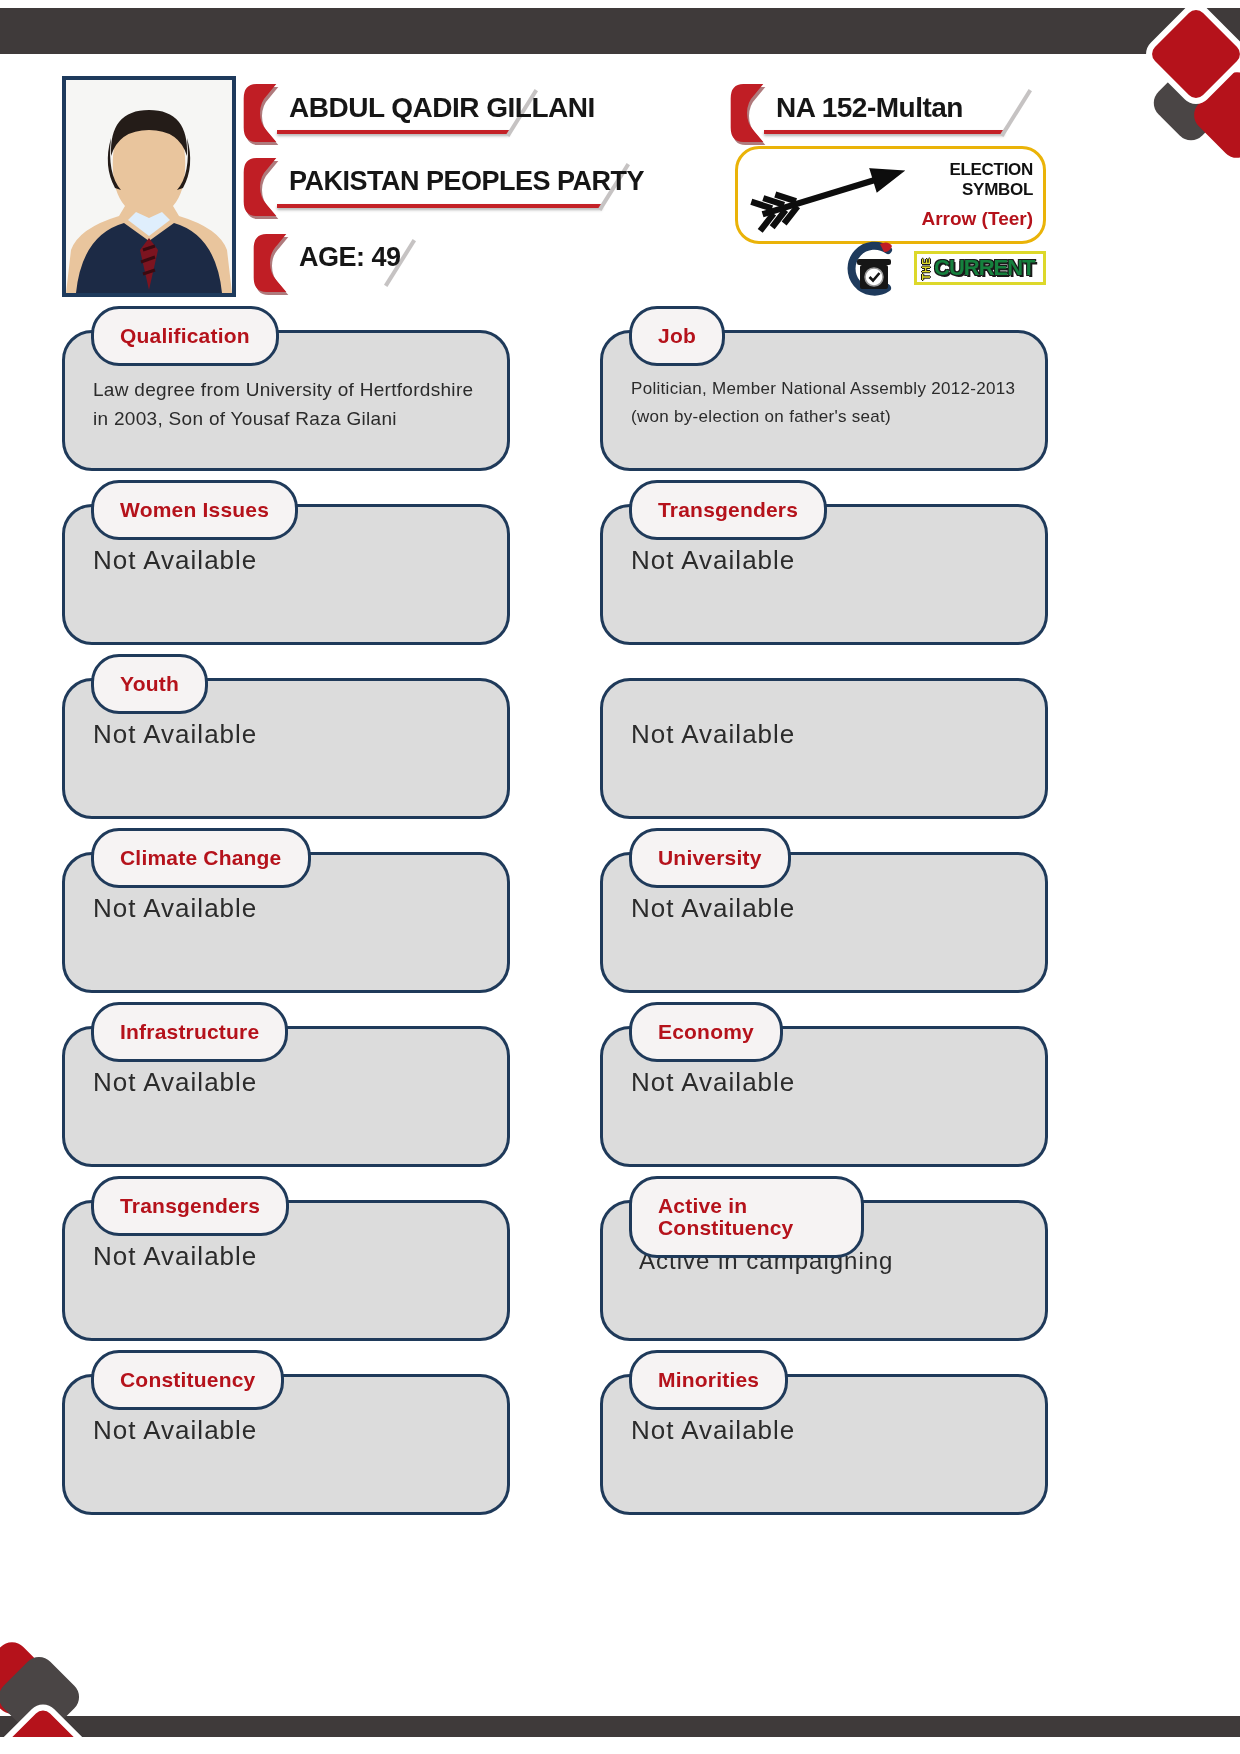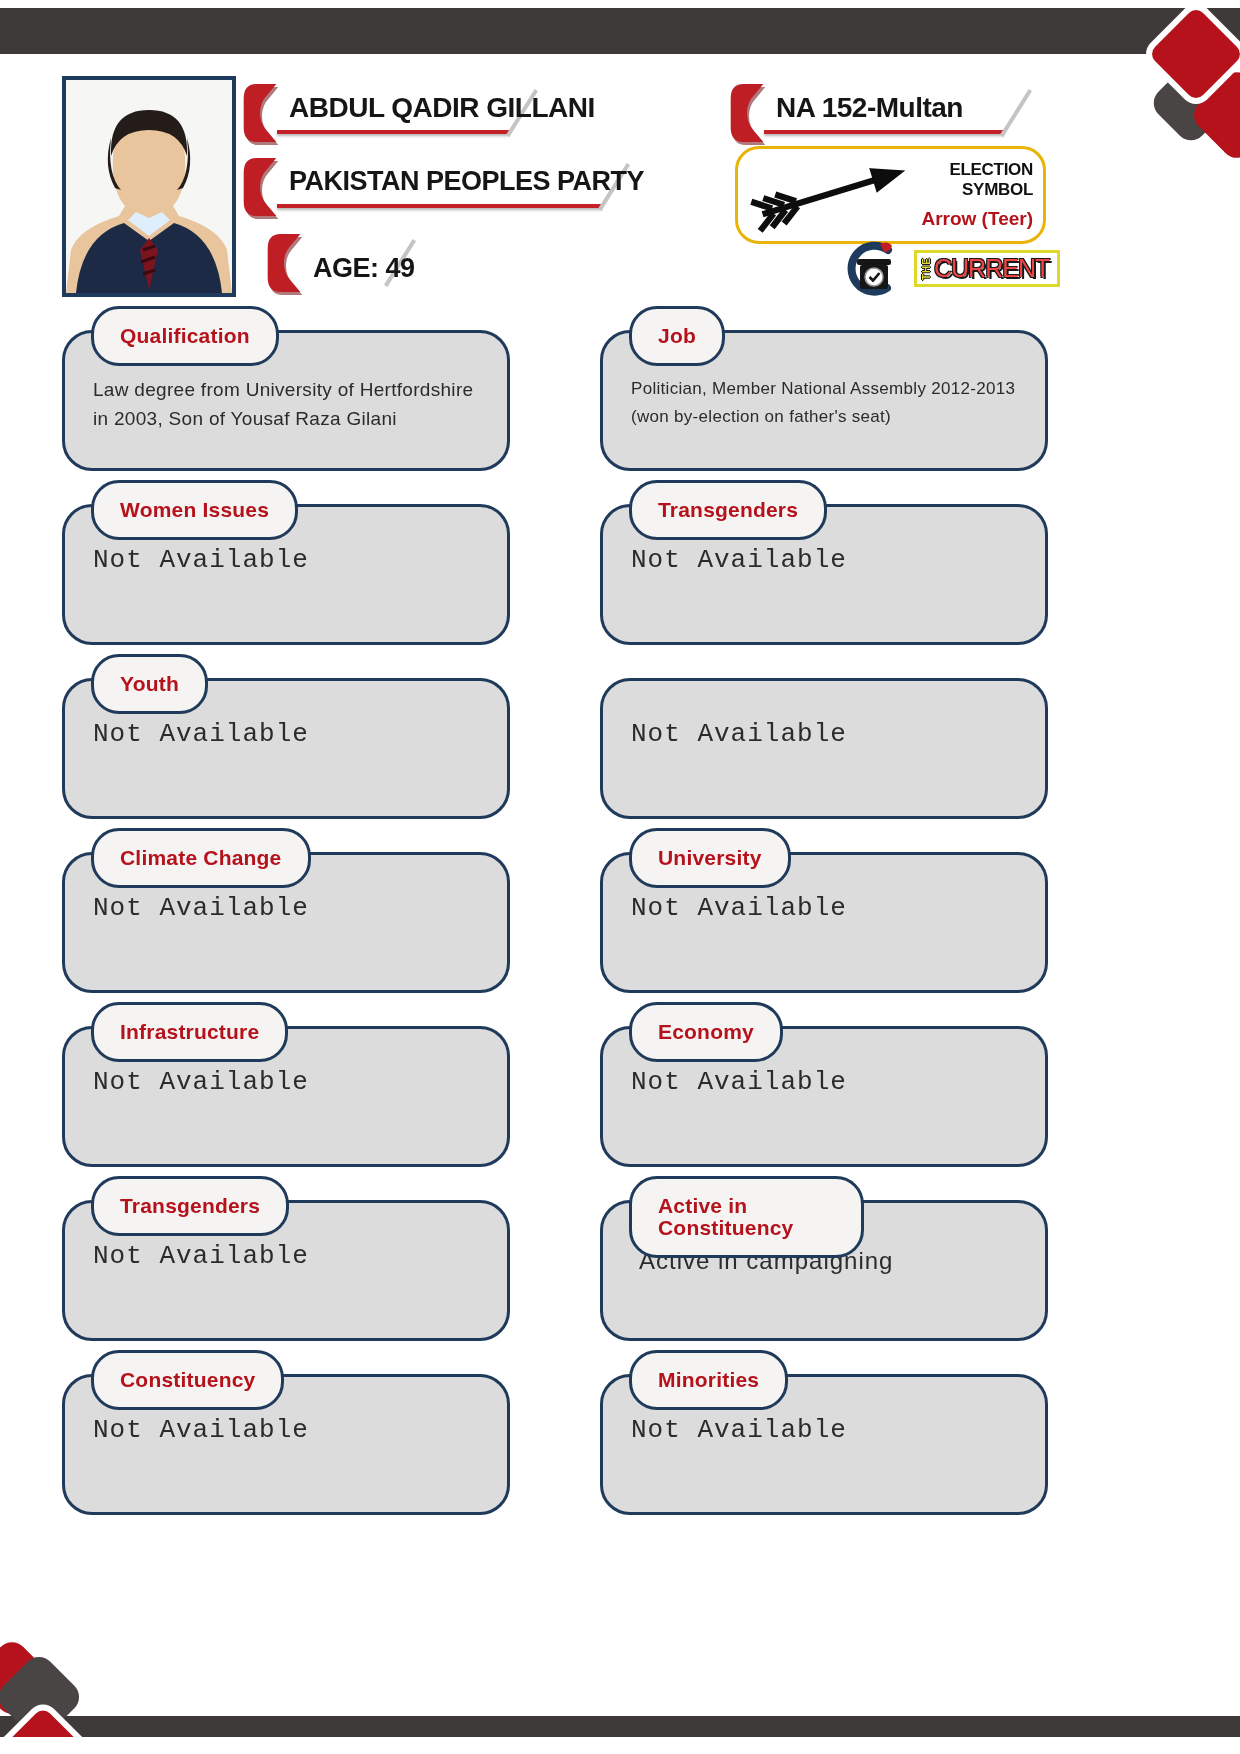--- a/index.html
+++ b/index.html
@@ -42,36 +42,36 @@
   .symbol-value{font-weight:700;font-size:19px;color:#b5121b;margin-top:8px;}
 
   
   .logo-row{position:absolute;left:840px;top:230px;display:flex;align-items:center;gap:8px;z-index:3;}
   .ballot-logo{width:66px;height:60px;}
   .current-logo{display:flex;align-items:center;border:3px solid #ddd82a;background:#fff;
       padding:1px 8px 1px 4px;}
   .current-the{writing-mode:vertical-rl;transform:rotate(180deg);font-size:10px;font-weight:900;
       color:#ddd82a;text-shadow:1px 0 0 #1a1a1a,-1px 0 0 #1a1a1a,0 1px 0 #1a1a1a,0 -1px 0 #1a1a1a;
       letter-spacing:1px;margin-right:2px;}
-  .current-word{font-size:25px;font-weight:400;color:#ef4444;letter-spacing:-1px;
+  .current-word{font-size:22px;font-weight:700;color:#15803d;letter-spacing:-1px;
       text-shadow:2px 2px 0 #1a1a1a,-1px -1px 0 #1a1a1a,1px -1px 0 #1a1a1a,-1px 1px 0 #1a1a1a;}
 
   
   .sections{position:absolute;left:62px;top:322px;display:grid;
       grid-template-columns:448px 448px;column-gap:90px;row-gap:33px;z-index:3;}
   .card{position:relative;width:448px;height:141px;background:#dcdcdc;
       border:3px solid #1f3a5a;border-radius:30px;box-sizing:border-box;}
   .pill{position:absolute;left:26px;top:-27px;max-width:235px;background:#f6f3f3;
       border:3px solid #1f3a5a;border-radius:28px;padding:16px 26px;box-sizing:border-box;}
   .pill-text{font-weight:700;font-size:21px;line-height:1.05;color:#b5121b;letter-spacing:.2px;
       display:block;}
   .card-body{margin:0;padding:42px 26px 0 28px;color:#2b2b2b;}
   .size-xs{font-size:17px;line-height:1.65;letter-spacing:.3px;}
   .size-sm{font-size:19px;line-height:1.55;letter-spacing:.3px;}
-  .size-md{font-size:26px;letter-spacing:1px;padding-top:38px;font-family:Liberation Mono, monospace;}
+  .size-md{font-size:26px;letter-spacing:1px;padding-top:38px;}
   .size-lg{font-size:24px;letter-spacing:1px;padding-top:44px;padding-left:36px;}
 </style>
 </head>
 <body>
 
 <div class="page">
 
   <div class="band-top"></div>
   <div class="band-bottom"></div>
 
@@ -108,21 +108,21 @@
 
   <div class="plate" style="left:243px;top:150px;">
     <svg class="chev" viewBox="0 0 36 64">
       <path d="M36 0 L14 0 Q0 0 0 16 L0 48 Q0 64 14 64 L36 64 L26 52 Q18 44 18 32 Q18 20 26 12 Z" fill="#c01e25"></path>
     </svg>
     <span class="plate-text t-lg">PAKISTAN PEOPLES PARTY</span>
   </div>
   <div class="underline" style="left:277px;top:196px;width:325px;"></div>
   <div class="slash" style="left:612px;top:152px;"></div>
 
-  <div class="plate" style="left:267px;top:226px;align-items:center;">
+  <div class="plate" style="left:253px;top:226px;">
     <svg class="chev" viewBox="0 0 36 64">
       <path d="M36 0 L14 0 Q0 0 0 16 L0 48 Q0 64 14 64 L36 64 L26 52 Q18 44 18 32 Q18 20 26 12 Z" fill="#c01e25"></path>
     </svg>
     <span class="plate-text t-lg">AGE: 49</span>
   </div>
   <div class="slash" style="left:398px;top:228px;"></div>
 
   <div class="plate" style="left:730px;top:76px;">
     <svg class="chev" viewBox="0 0 36 64">
       <path d="M36 0 L14 0 Q0 0 0 16 L0 48 Q0 64 14 64 L36 64 L26 52 Q18 44 18 32 Q18 20 26 12 Z" fill="#c01e25"></path>

